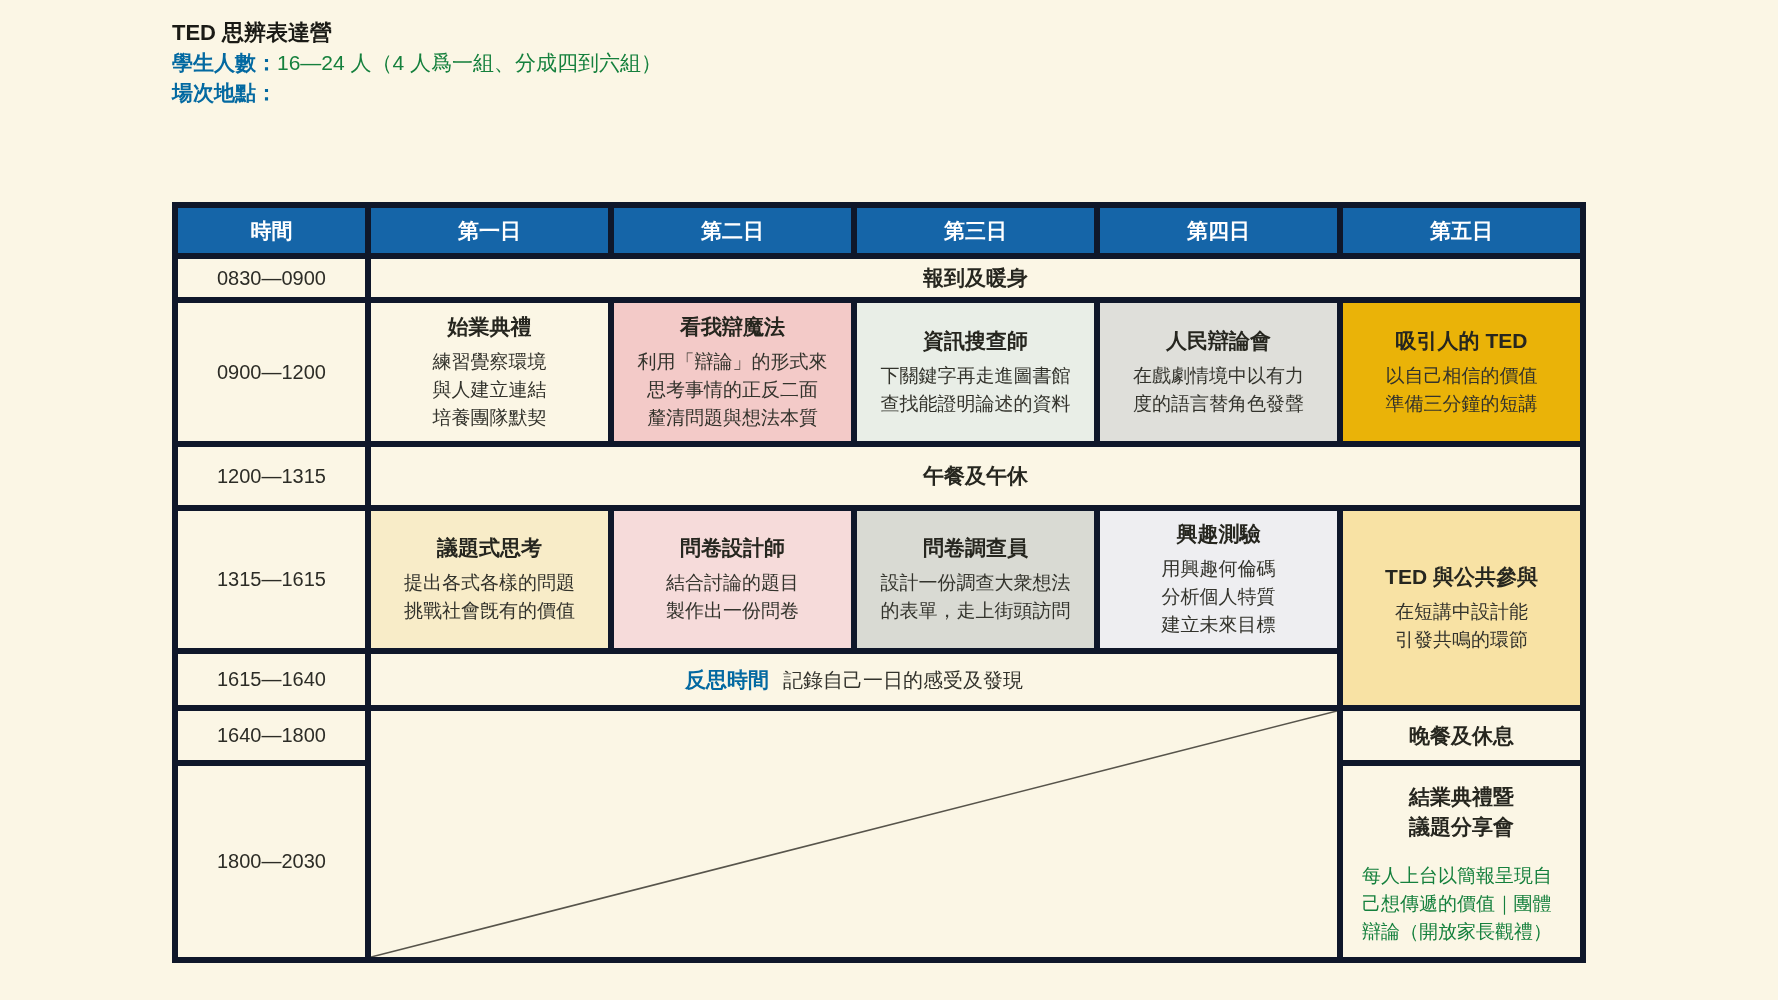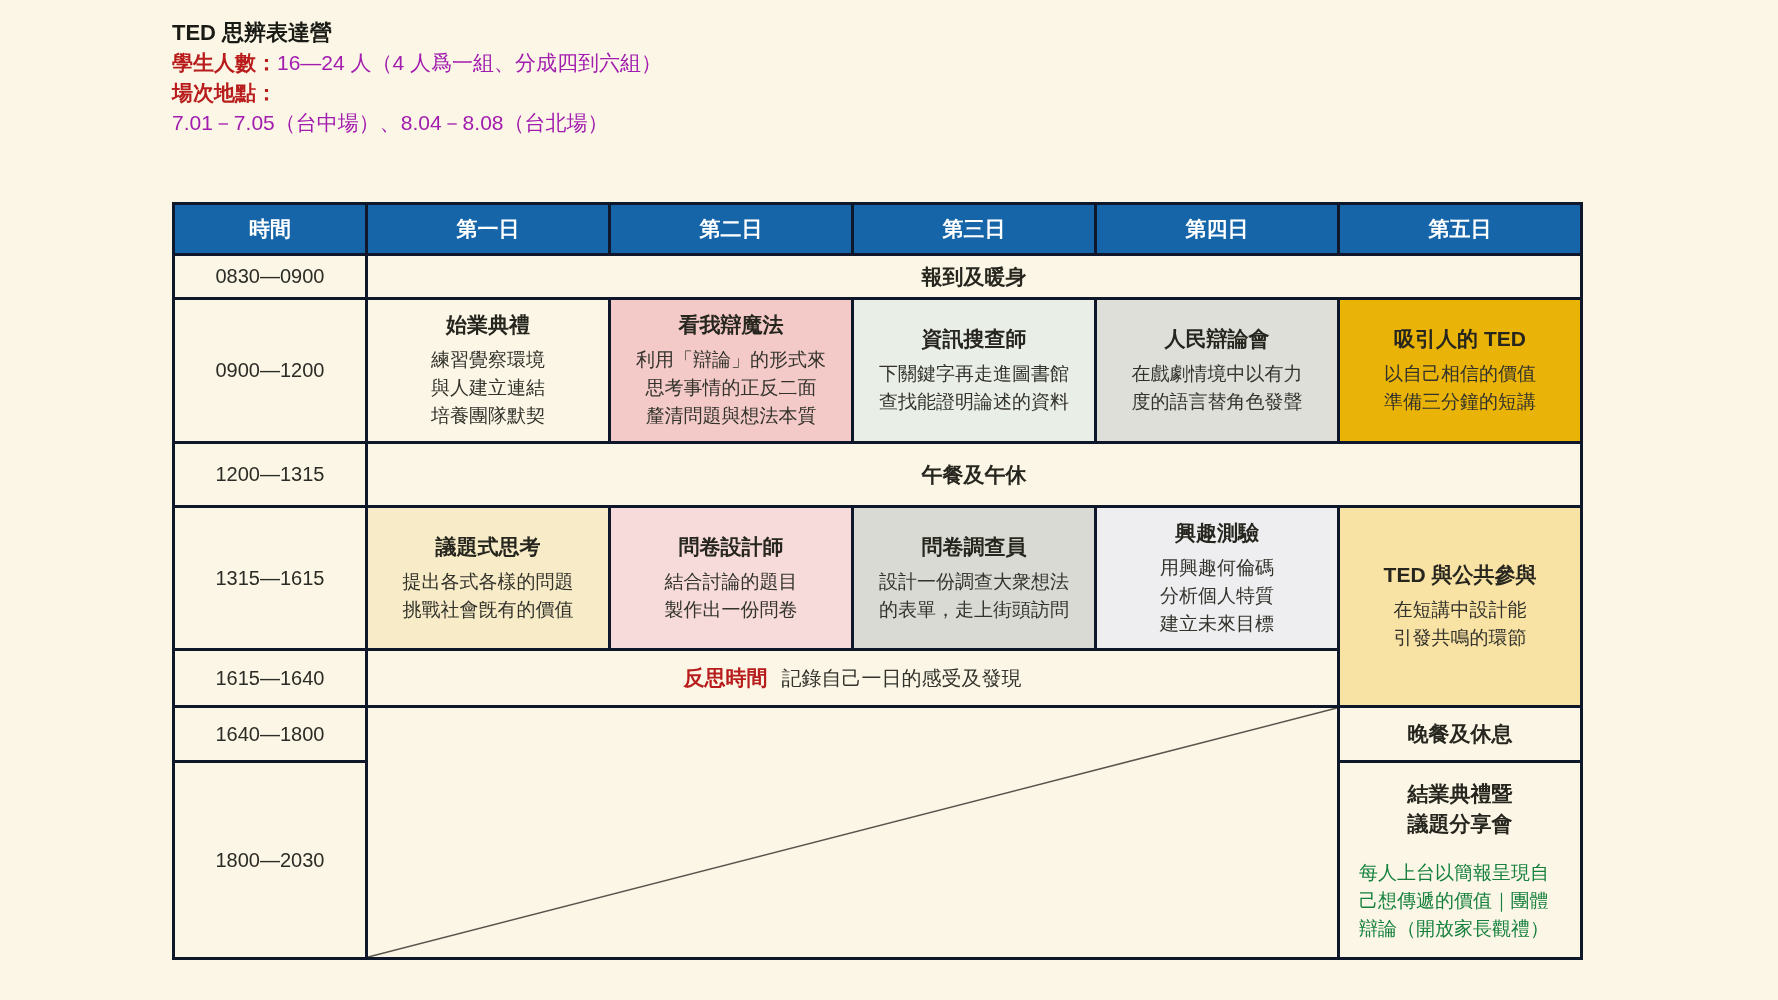--- a/index.html
+++ b/index.html
@@ -7,31 +7,31 @@
   body {
     background:#FBF6E5;
     font-family:"Liberation Sans","DejaVu Sans",sans-serif;
     color:#26261F;
     overflow:hidden;
     position:relative;
   }
   .intro { position:absolute; left:172px; top:18px; line-height:30px; }
   .intro-title { font-size:22px; font-weight:700; color:#1B1B16; }
   .intro-line { font-size:21px; }
-  .b { font-weight:700; color:#b91c1c; }
-  .r { font-weight:400; color:#a21caf; }
+  .b { font-weight:700; color:#0369a1; }
+  .r { font-weight:400; color:#15803d; }
 
   table.schedule {
     position:absolute; left:172px; top:202px;
     border-collapse:collapse; table-layout:fixed;
     width:1408px;
   }
   .c-time { width:193px; }
   .c-day  { width:243px; }
-  th, td { border:3px solid #0f172a; text-align:center; vertical-align:middle; }
+  th, td { border:6px solid #0f172a; text-align:center; vertical-align:middle; }
   thead tr { height:51px; }
   thead th { background:#1565A8; color:#FFFFFF; font-size:21px; font-weight:700; }
   td.time { font-size:20px; font-weight:400; color:#2C2C26; }
   td.span-cell { font-size:21px; font-weight:700; }
   td.act .t { font-size:21px; font-weight:700; margin-bottom:7px; }
   td.act .l { font-size:19px; line-height:28px; color:#33332C; }
   tr.r1 { height:44px; }
   tr.r2 { height:144px; }
   tr.r3 { height:64px;margin-left:26px; }
   tr.r4 { height:143px; }
@@ -51,21 +51,20 @@
 <body>
 
 <div class="intro">
   <div class="intro-title">TED 思辨表達營</div>
   <div class="intro-line">
     <span class="b">學生人數：</span><span class="r">16—24 人（4 人爲一組、分成四到六組）</span>
   </div>
   <div class="intro-line">
     <span class="b">場次地點：</span>
   </div>
-  <div class="intro-line r">7.01－7.05（台中場）、8.04－8.08（台北場）</div>
 </div>
 
 <table class="schedule">
   <colgroup>
       <col class="c-time">
       <col class="c-day">
       <col class="c-day">
       <col class="c-day">
       <col class="c-day">
       <col class="c-day">

